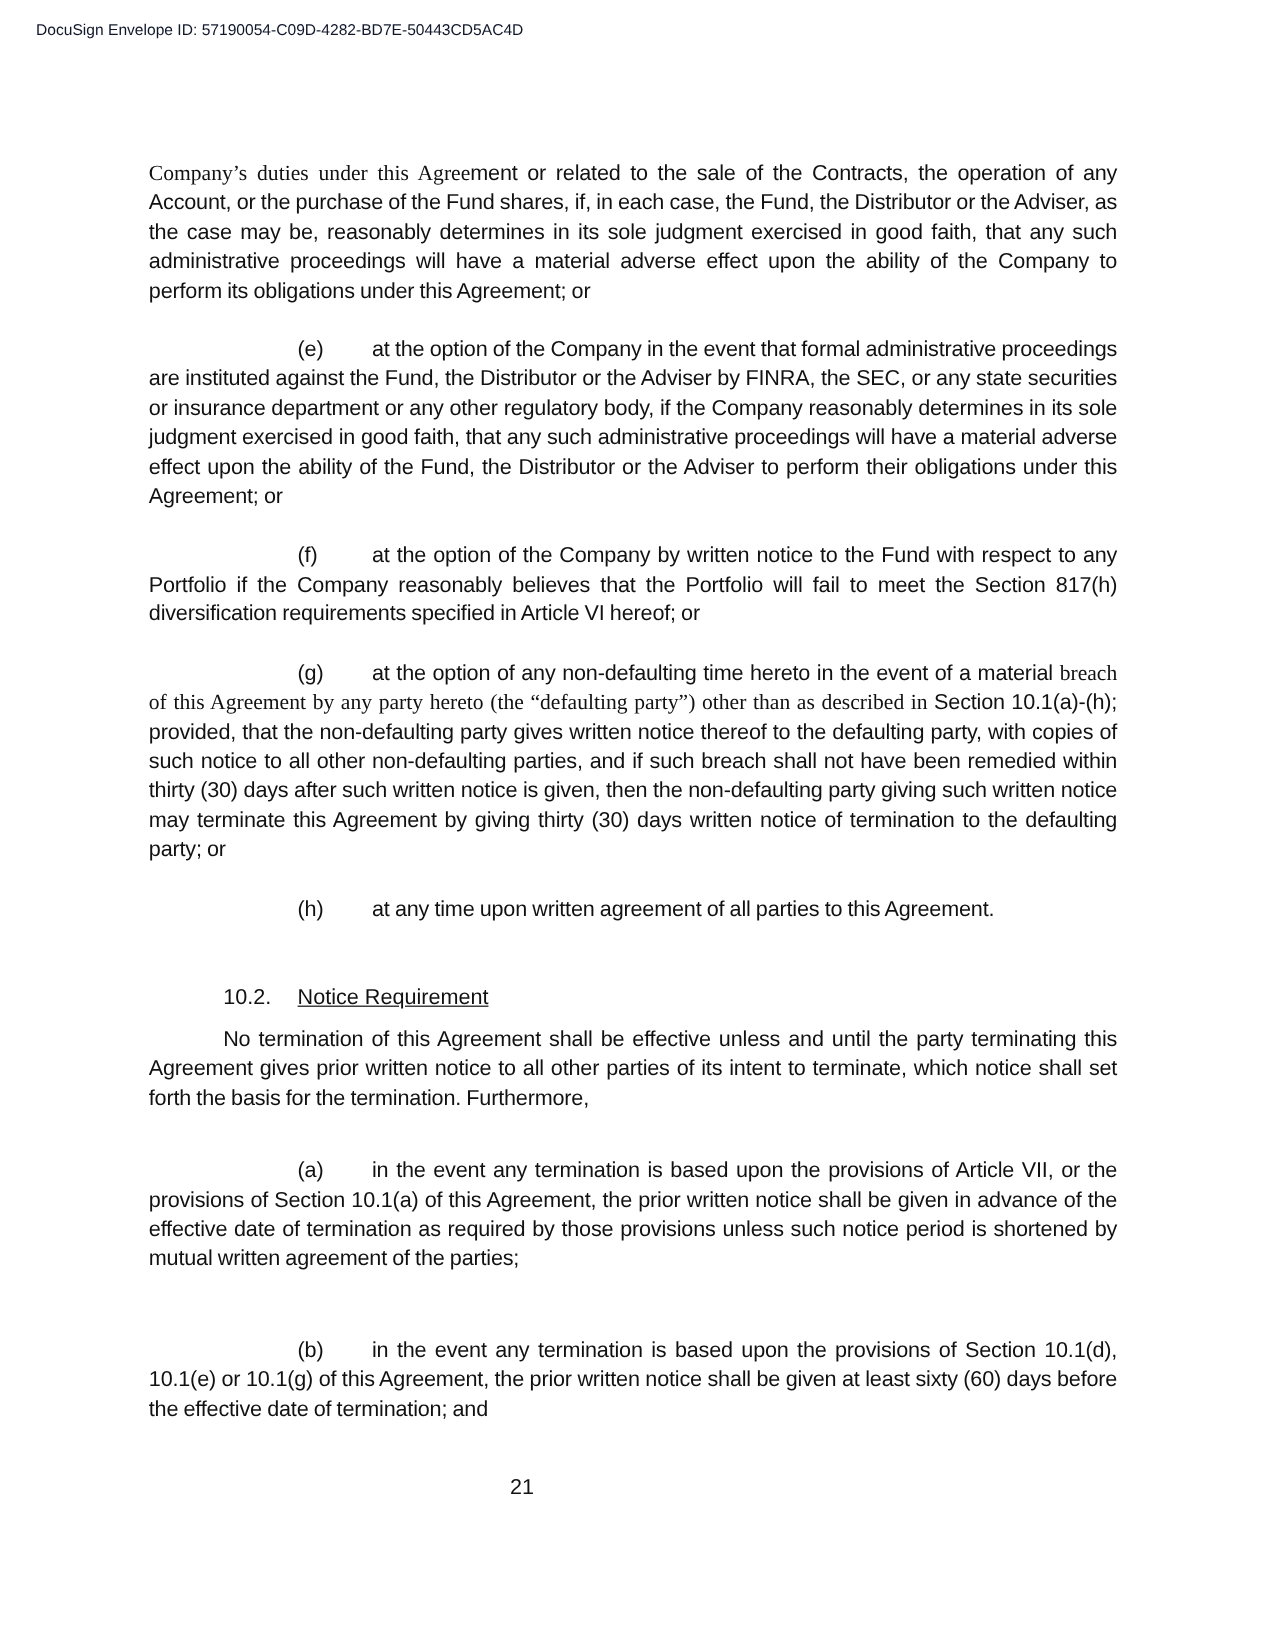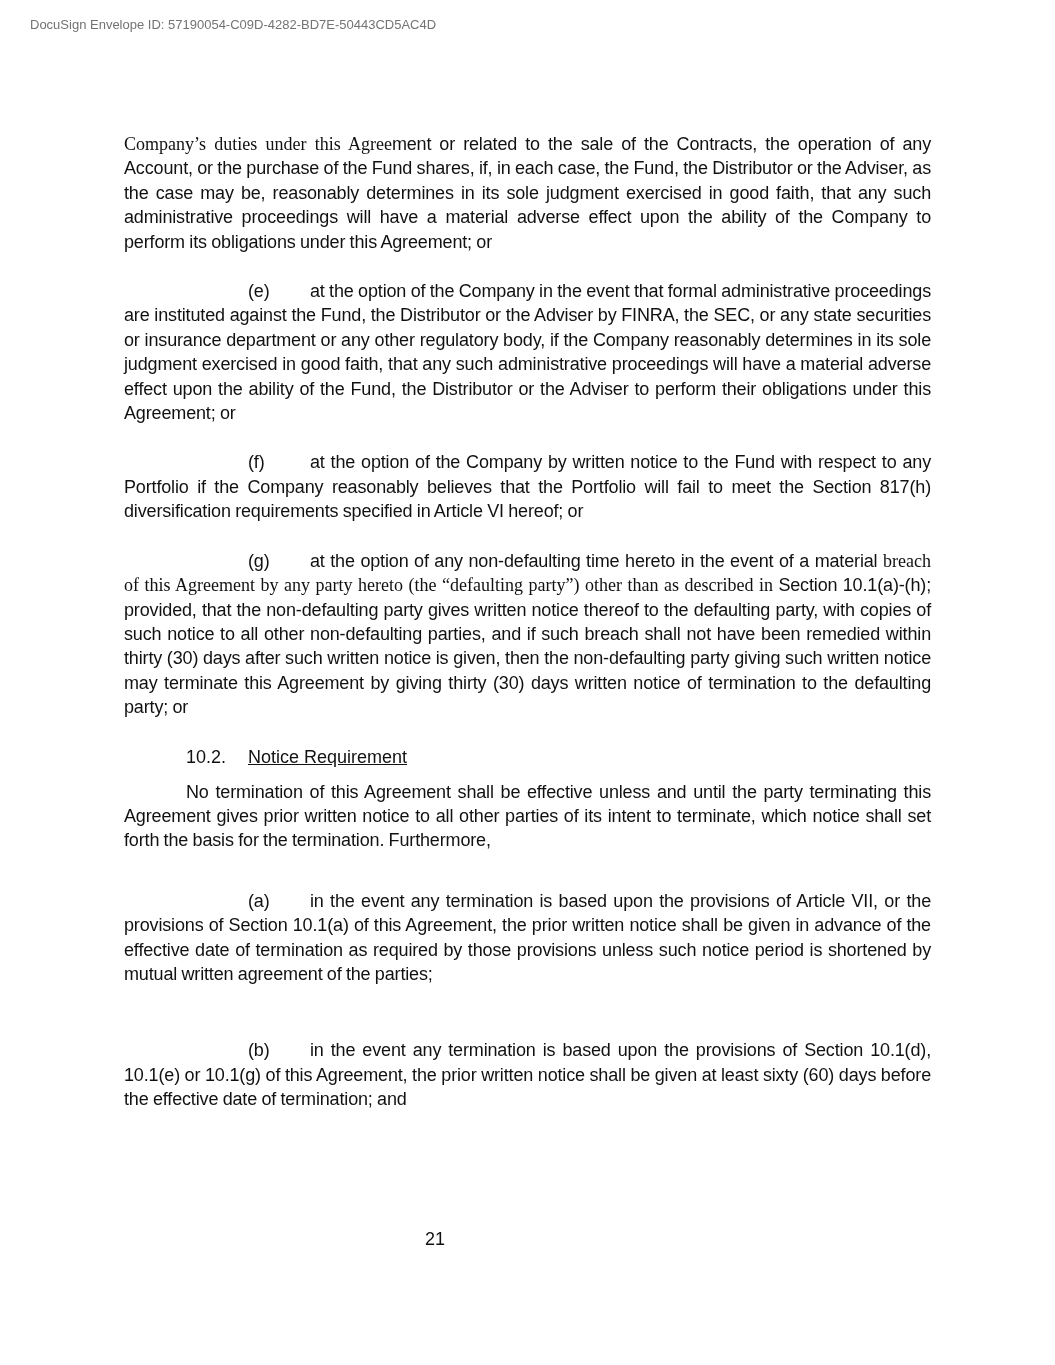--- a/index.html
+++ b/index.html
@@ -13,21 +13,21 @@
       position: relative;
       overflow: hidden;
       color: #111111;
       font-family: "Liberation Sans", sans-serif;
     }
     .envelope-id {
       position: absolute;
       left: 30px;
       top: 17px;
       font-size: 13px;
-      color: #737373;
+      color: #0f172a;
       font-family: "Liberation Sans", sans-serif;
       white-space: nowrap;
     }
     .page-body {
       position: absolute;
       left: 124px;
       top: 132px;
       width: 807px;
     }
     .para {
@@ -92,20 +92,23 @@
   <p class="para" style="margin-bottom:25px;margin-top:20px;">
     <span class="item-label">(f)</span><span>at the option of the Company by written notice to the Fund with respect to any Portfolio if the Company reasonably believes that the Portfolio will fail to meet the Section 817(h) diversification requirements specified in Article VI hereof; or</span>
   </p>
 
   <p class="para" style="margin-bottom:25px;">
     <span class="item-label">(g)</span><span>at the option of any non-defaulting time hereto in the event of a material</span>
     <span class="serif-run">breach of this Agreement by any party hereto (the “defaulting party”) other than as described in</span>
     <span>Section 10.1(a)-(h); provided, that the non-defaulting party gives written notice thereof to the defaulting party, with copies of such notice to all other non-defaulting parties, and if such breach shall not have been remedied within thirty (30) days after such written notice is given, then the non-defaulting party giving such written notice may terminate this Agreement by giving thirty (30) days written notice of termination to the defaulting party; or</span>
   </p>
 
+  <p class="para" style="margin-bottom:50px;">
+    <span class="item-label">(h)</span><span>at any time upon written agreement of all parties to this Agreement.</span>
+  </p>
 
   <p class="section-heading" style="margin-bottom:11px;">
     <span class="section-num">10.2.</span><span class="section-title">Notice Requirement</span>
   </p>
 
   <p class="para indent-first" style="margin-bottom:36px;">No termination of this Agreement shall be effective unless and until the party terminating this Agreement gives prior written notice to all other parties of its intent to terminate, which notice shall set forth the basis for the termination.  Furthermore,</p>
 
   <p class="para" style="margin-bottom:52px;">
     <span class="item-label">(a)</span><span>in the event any termination is based upon the provisions of Article VII, or the provisions of Section 10.1(a) of this Agreement, the prior written notice shall be given in advance of the effective date of termination as required by those provisions unless such notice period is shortened by mutual written agreement of the parties;</span>
   </p>

